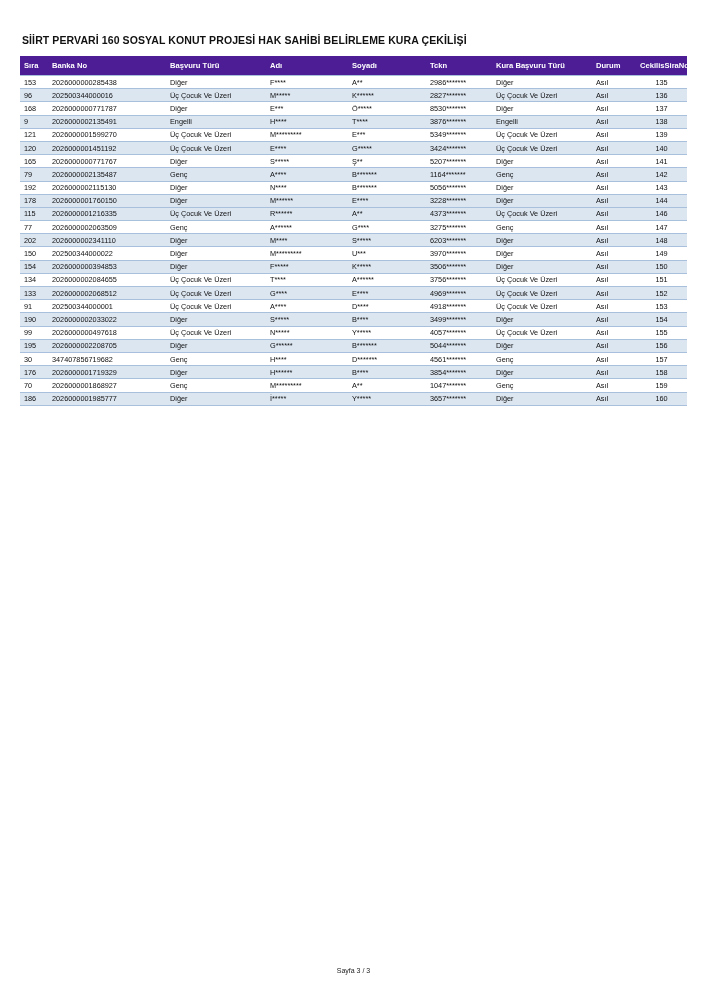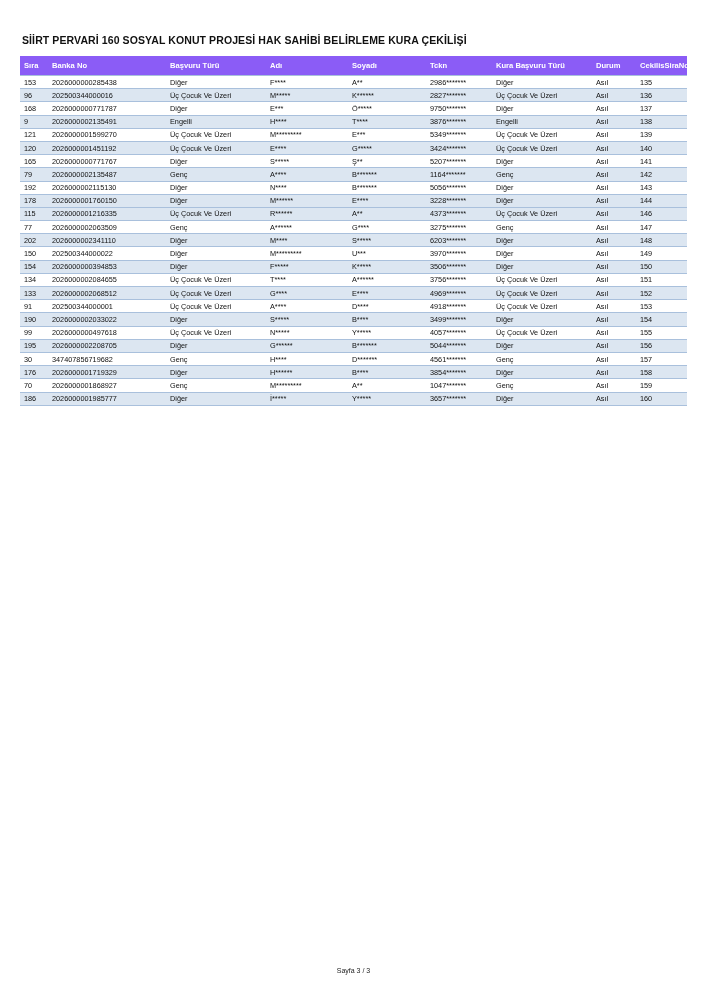--- a/index.html
+++ b/index.html
@@ -28,21 +28,21 @@
     letter-spacing: 0.1px;
     margin: 0 0 10px 2px;
   }
   table.kura {
     border-collapse: collapse;
     width: 667px;
     table-layout: fixed;
     font-size: 7.3px;
   }
   table.kura thead th {
-    background: #8b5cf6;
+    background: #4c1d95;
     color: #ffffff;
     font-weight: bold;
     font-size: 7.6px;
     text-align: left;
     padding: 5px 4px 5px 4px;
     border: none;
     white-space: nowrap;
   }
   table.kura thead th.num {
     text-align: left;
@@ -59,21 +59,21 @@
   table.kura tbody tr.odd td {
     background: #ffffff;
   }
   table.kura tbody tr.even td {
     background: #dce6f1;
   }
   table.kura tbody tr:first-child td {
     border-top: 1px solid #a9c0dc;
   }
   td.num {
-    text-align: left;
+    text-align: center;
     padding-right: 6px;
   }
   
   col.c-sira      { width: 28px; }
   col.c-banka     { width: 118px; }
   col.c-basvuru   { width: 100px; }
   col.c-adi       { width: 82px; }
   col.c-soyadi    { width: 78px; }
   col.c-tckn      { width: 66px; }
   col.c-kurabas   { width: 100px; }
@@ -144,21 +144,21 @@
           <td>Üç Çocuk Ve Üzeri</td>
           <td>Asıl</td>
           <td class="num">136</td>
         </tr>
         <tr class="odd">
           <td>168</td>
           <td>2026000000771787</td>
           <td>Diğer</td>
           <td>E***</td>
           <td>Ö*****</td>
-          <td>9750*******</td>
+          <td>8530*******</td>
           <td>Diğer</td>
           <td>Asıl</td>
           <td class="num">137</td>
         </tr>
         <tr class="even">
           <td>9</td>
           <td>2026000002135491</td>
           <td>Engelli</td>
           <td>H****</td>
           <td>T****</td>

